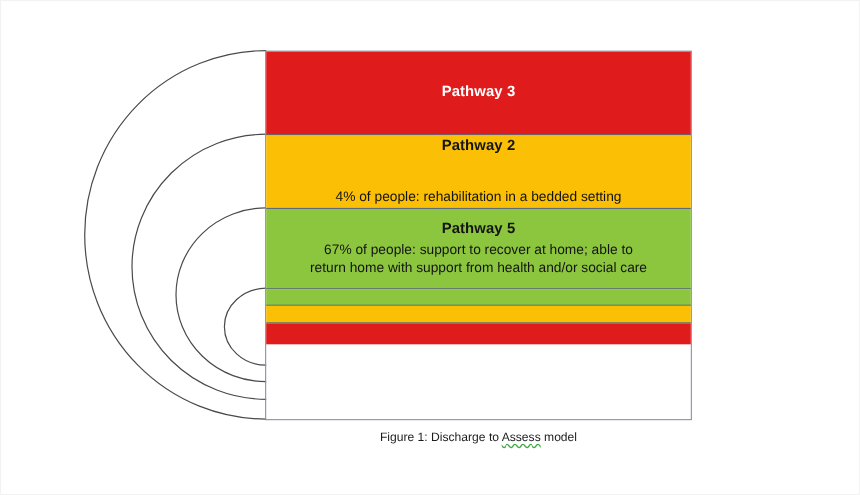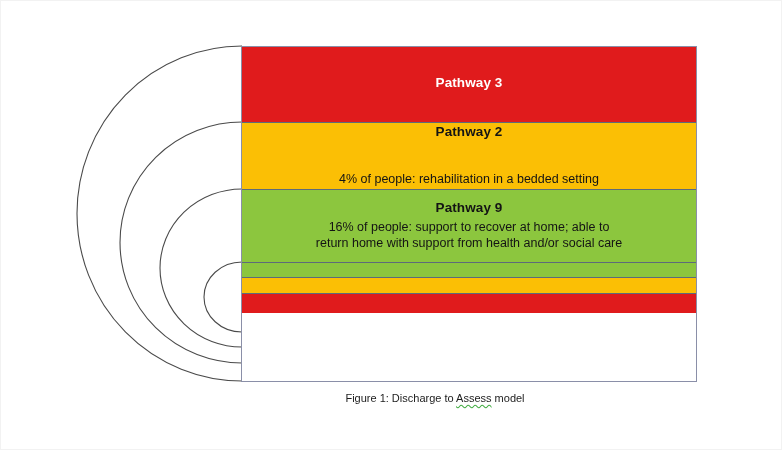--- a/index.html
+++ b/index.html
@@ -35,21 +35,21 @@
     width: 782px;
     height: 450px;
     pointer-events: none;
   }
 
   
   #pathway-stack {
     position: absolute;
     left: 240px;
     top: 45px;
-    width: 456px;
+    width: 388px;
     height: 336px;
     box-sizing: border-box;
     border: 1px solid #8a8fa8;
     display: flex;
     flex-direction: column;
   }
 
   .band {
     box-sizing: border-box;
     border-bottom: 1px solid #5d6b7a;
@@ -136,22 +136,22 @@
     <div class="band red band-p3">
       <div class="band-title">Pathway 3</div>
     </div>
 
     <div class="band amber band-p2">
       <div class="band-title">Pathway 2</div>
       <div class="band-desc">4% of people: rehabilitation in a bedded setting</div>
     </div>
 
     <div class="band green band-p1">
-      <div class="band-title">Pathway 9</div>
-      <div class="band-desc">16% of people: support to recover at home; able to
+      <div class="band-title">Pathway 5</div>
+      <div class="band-desc">67% of people: support to recover at home; able to
 return home with support from health and/or social care</div>
     </div>
 
 
     <div class="stripe stripe-green"></div>
     <div class="stripe stripe-amber"></div>
     <div class="stripe stripe-red"></div>
 
   </div>
 

